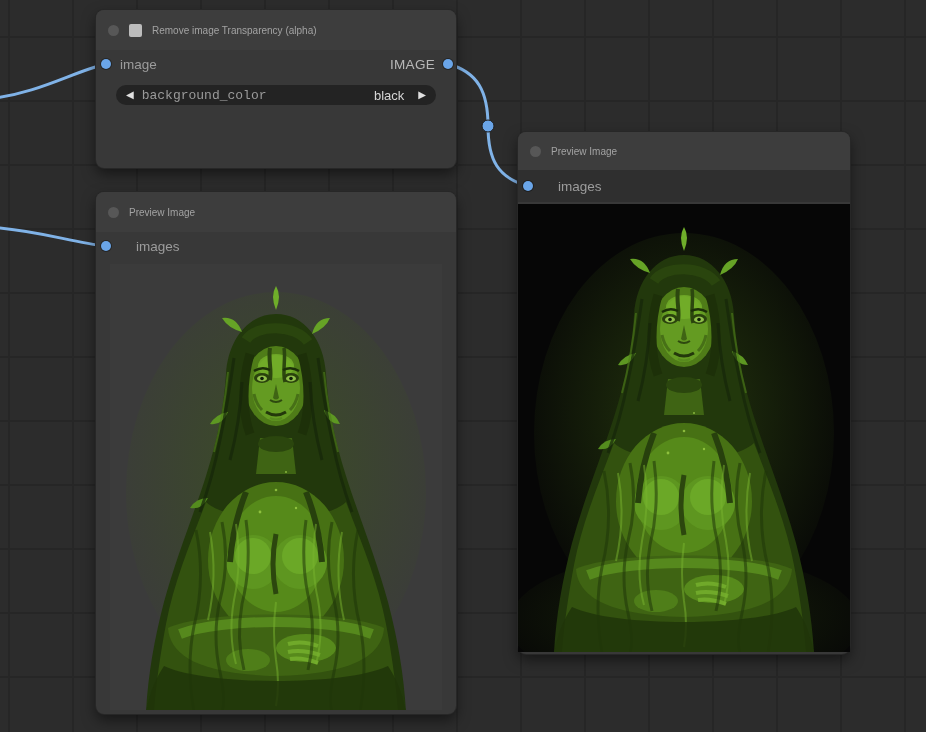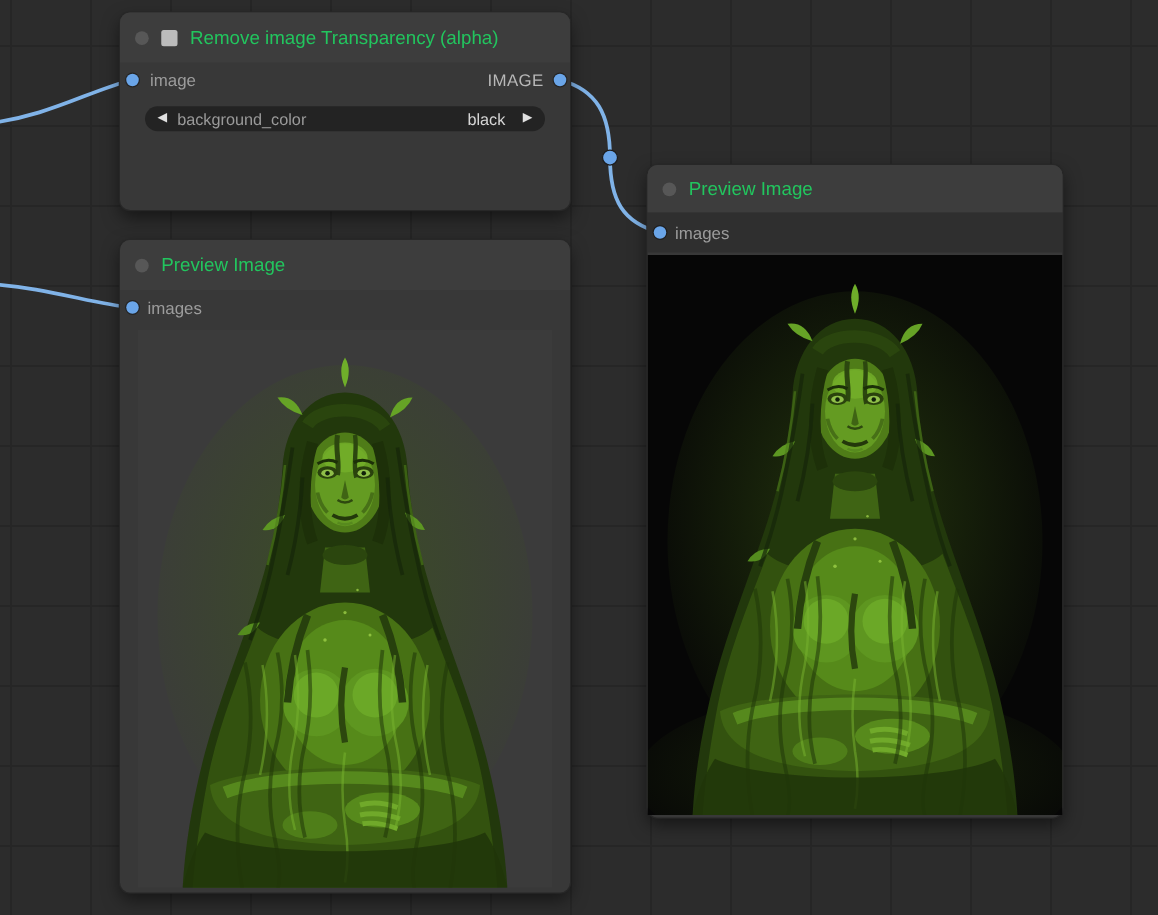--- a/index.html
+++ b/index.html
@@ -25,42 +25,42 @@
     position:absolute;z-index:1;background:#383838;border-radius:8px;
     box-shadow:0 0 0 1px #272727, 0 6px 14px rgba(0,0,0,.5);
   }
   .node-header{
     display:flex;align-items:center;gap:10px;height:40px;padding:0 12px;
     background:#3d3d3d;border-radius:8px 8px 0 0;
   }
   .node-header.h38{height:38px;}
   .status-dot{width:11px;height:11px;border-radius:50%;background:#575757;flex:0 0 auto;}
   .mode-square{width:13px;height:13px;border-radius:2px;background:#d2d2d2;opacity:.85;flex:0 0 auto;}
-  .node-title{font-size:15px;color:#22c55e;white-space:nowrap;}
+  .node-title{font-size:10px;color:#a3a3a3;white-space:nowrap;}
 
   .io-row{display:flex;justify-content:space-between;align-items:center;height:28px;gap:36px;}
   .in-group{display:flex;align-items:center;gap:9px;padding-left:5px;}
   .out-group{display:flex;align-items:center;gap:8px;padding-right:3px;}
   .port{width:10px;height:10px;border-radius:50%;background:#6aa5e8;box-shadow:0 0 0 1px rgba(0,0,0,.35);flex:0 0 auto;}
   .io-label{font-size:13.5px;color:#9c9c9c;}
   .out-label{font-size:13.5px;color:#b8b8b8;letter-spacing:.3px;}
 
   .widget{
     height:20px;margin:3px 20px 0;padding:0 10px;background:#232323;border-radius:10px;
     display:flex;align-items:center;font-size:13px;color:#9a9a9a;
   }
   .widget .spacer{flex:1;}
   .widget .w-value{color:#9a9a9a;}
   .widget.combo .w-value{color:#d6d6d6;margin-right:14px;}
-  .widget.combo .w-label{margin-left:8px;}
+  .widget.combo .w-label{margin-left:8px;font-family:Liberation Mono, monospace;}
   .widget.combo{margin-top:7px;}
   .toggle-knob{width:14px;height:14px;border-radius:50%;background:#6d6d6d;margin-left:9px;margin-right:-5px;flex:0 0 auto;}
   .arrow{color:#e0e0e0;font-size:10px;line-height:1;flex:0 0 auto;}
 
-  .images-row{display:flex;align-items:center;gap:7px;padding-left:5px;height:28px;}
+  .images-row{display:flex;align-items:center;gap:25px;padding-left:5px;height:28px;}
   .images-row.dark{height:32px;background:#2f2f2f;}
   .node-image{display:block;}
   .node-image svg{display:block;}
 
   
   #node-remove{left:96px;top:10px;width:360px;height:158px;}
   #node-preview-left{left:96px;top:192px;width:360px;height:522px;}
   #node-preview-right{left:518px;top:132px;width:332px;height:522px;}
   #node-preview-left .node-image{margin:4px 14px 0;width:332px;height:446px;}
   #node-preview-right .node-image{margin:2px 0 0;width:332px;height:448px;}

